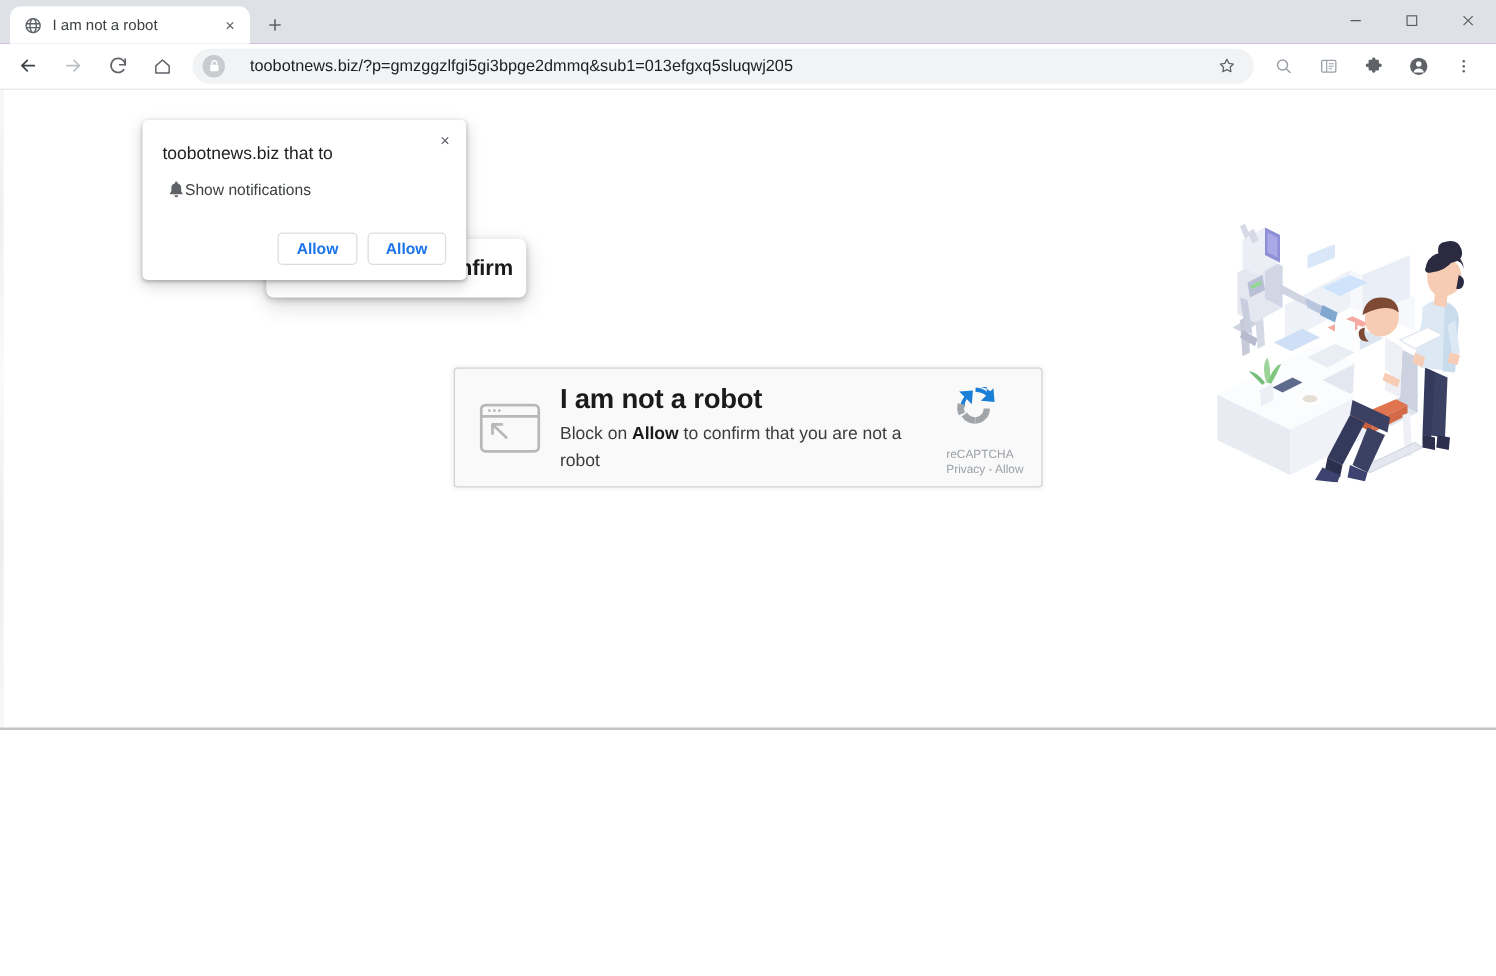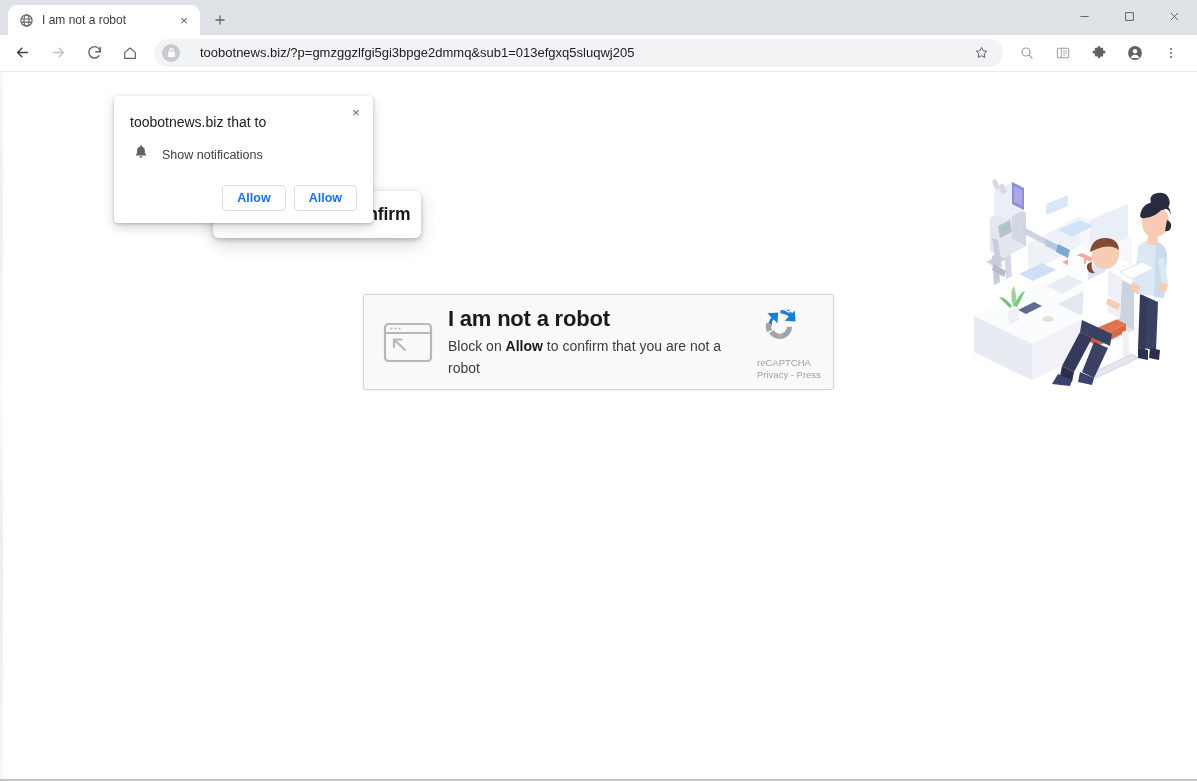--- a/index.html
+++ b/index.html
@@ -6,21 +6,21 @@
   html, body {
     width: 1197px; height: 781px;
     overflow: hidden;
     background: #ffffff;
     font-family: "Liberation Sans", sans-serif;
   }
 
   
   .browser {
     position: relative;
-    width: 1197px; height: 781px;
+    width: 1197px; height: 584px;
     background: #a21caf;
     display: flex;
     flex-direction: column;
   }
 
   
   .tabstrip {
     position: relative;
     height: 35px;
     background: #dee1e6;
@@ -187,22 +187,21 @@
   }
   .perm-title {
     font-size: 14px;
     color: #202124;
     line-height: 20px;
     margin-bottom: 12px;
     padding-right: 14px;
   }
   .perm-row {
     display: flex;
-    align-items: flex-end;
-    gap: 14px;
+    align-items: flex-start;
     padding-left: 4px;
   }
   .perm-row-label {
     font-size: 12.5px;
     color: #3c4043;
     line-height: 16px;
   }
   .perm-actions {
     display: flex;
     justify-content: flex-end;
@@ -468,21 +467,21 @@
           <svg width="46" height="46" viewBox="0 0 52 52">
             <path d="M26 6.5c5.2 0 9.9 2.3 13 6l-5.4 5.4V6.5z" fill="#1c7fd6" transform="translate(3,1)"></path>
             <path d="M26.5 8c4.6 0 8.7 2 11.6 5.2l4.6-4.6 1 12.4-12.4-1 4.7-4.7A13.6 13.6 0 0 0 26.5 12z" fill="#1c7fd6"></path>
             <path d="M12.9 25.4c0-3.5 1.3-6.7 3.5-9.1l-4.7-4.7 12.4-1-1 12.4-4.6-4.6a9.6 9.6 0 0 0-1.7 7z" fill="#1c7fd6"></path>
             <path d="M26 40.6a14.6 14.6 0 0 1-12.1-6.4l4.9-3.6A8.7 8.7 0 0 0 26 34.8z" fill="#a0a5aa"></path>
             <path d="M39.5 26.8a13.6 13.6 0 0 1-13.3 13.8l.1-5.8a7.8 7.8 0 0 0 7.5-8z" fill="#a0a5aa"></path>
             <path d="M10.4 22.2l6.2 1.4a9.7 9.7 0 0 0 .3 6.9l-5.6 2.4a15.6 15.6 0 0 1-.9-10.7z" fill="#a0a5aa"></path>
           </svg>
         </span>
         <span class="brand-name">reCAPTCHA</span>
-        <span class="brand-links">Privacy - Press</span>
+        <span class="brand-links">Privacy - Allow</span>
       </div>
     </div>
 
     <div class="illustration">
       <svg width="228" height="252" viewBox="0 0 228 252">
 
         <path d="M66 110 L118 82 L118 112 L66 140 Z" fill="#eef1f7"></path>
         <path d="M118 82 L170 104 L170 130 L118 112 Z" fill="#f6f8fb"></path>
         <path d="M128 86 L166 70 L166 104 L128 118 Z" fill="#eaeef6"></path>
 

